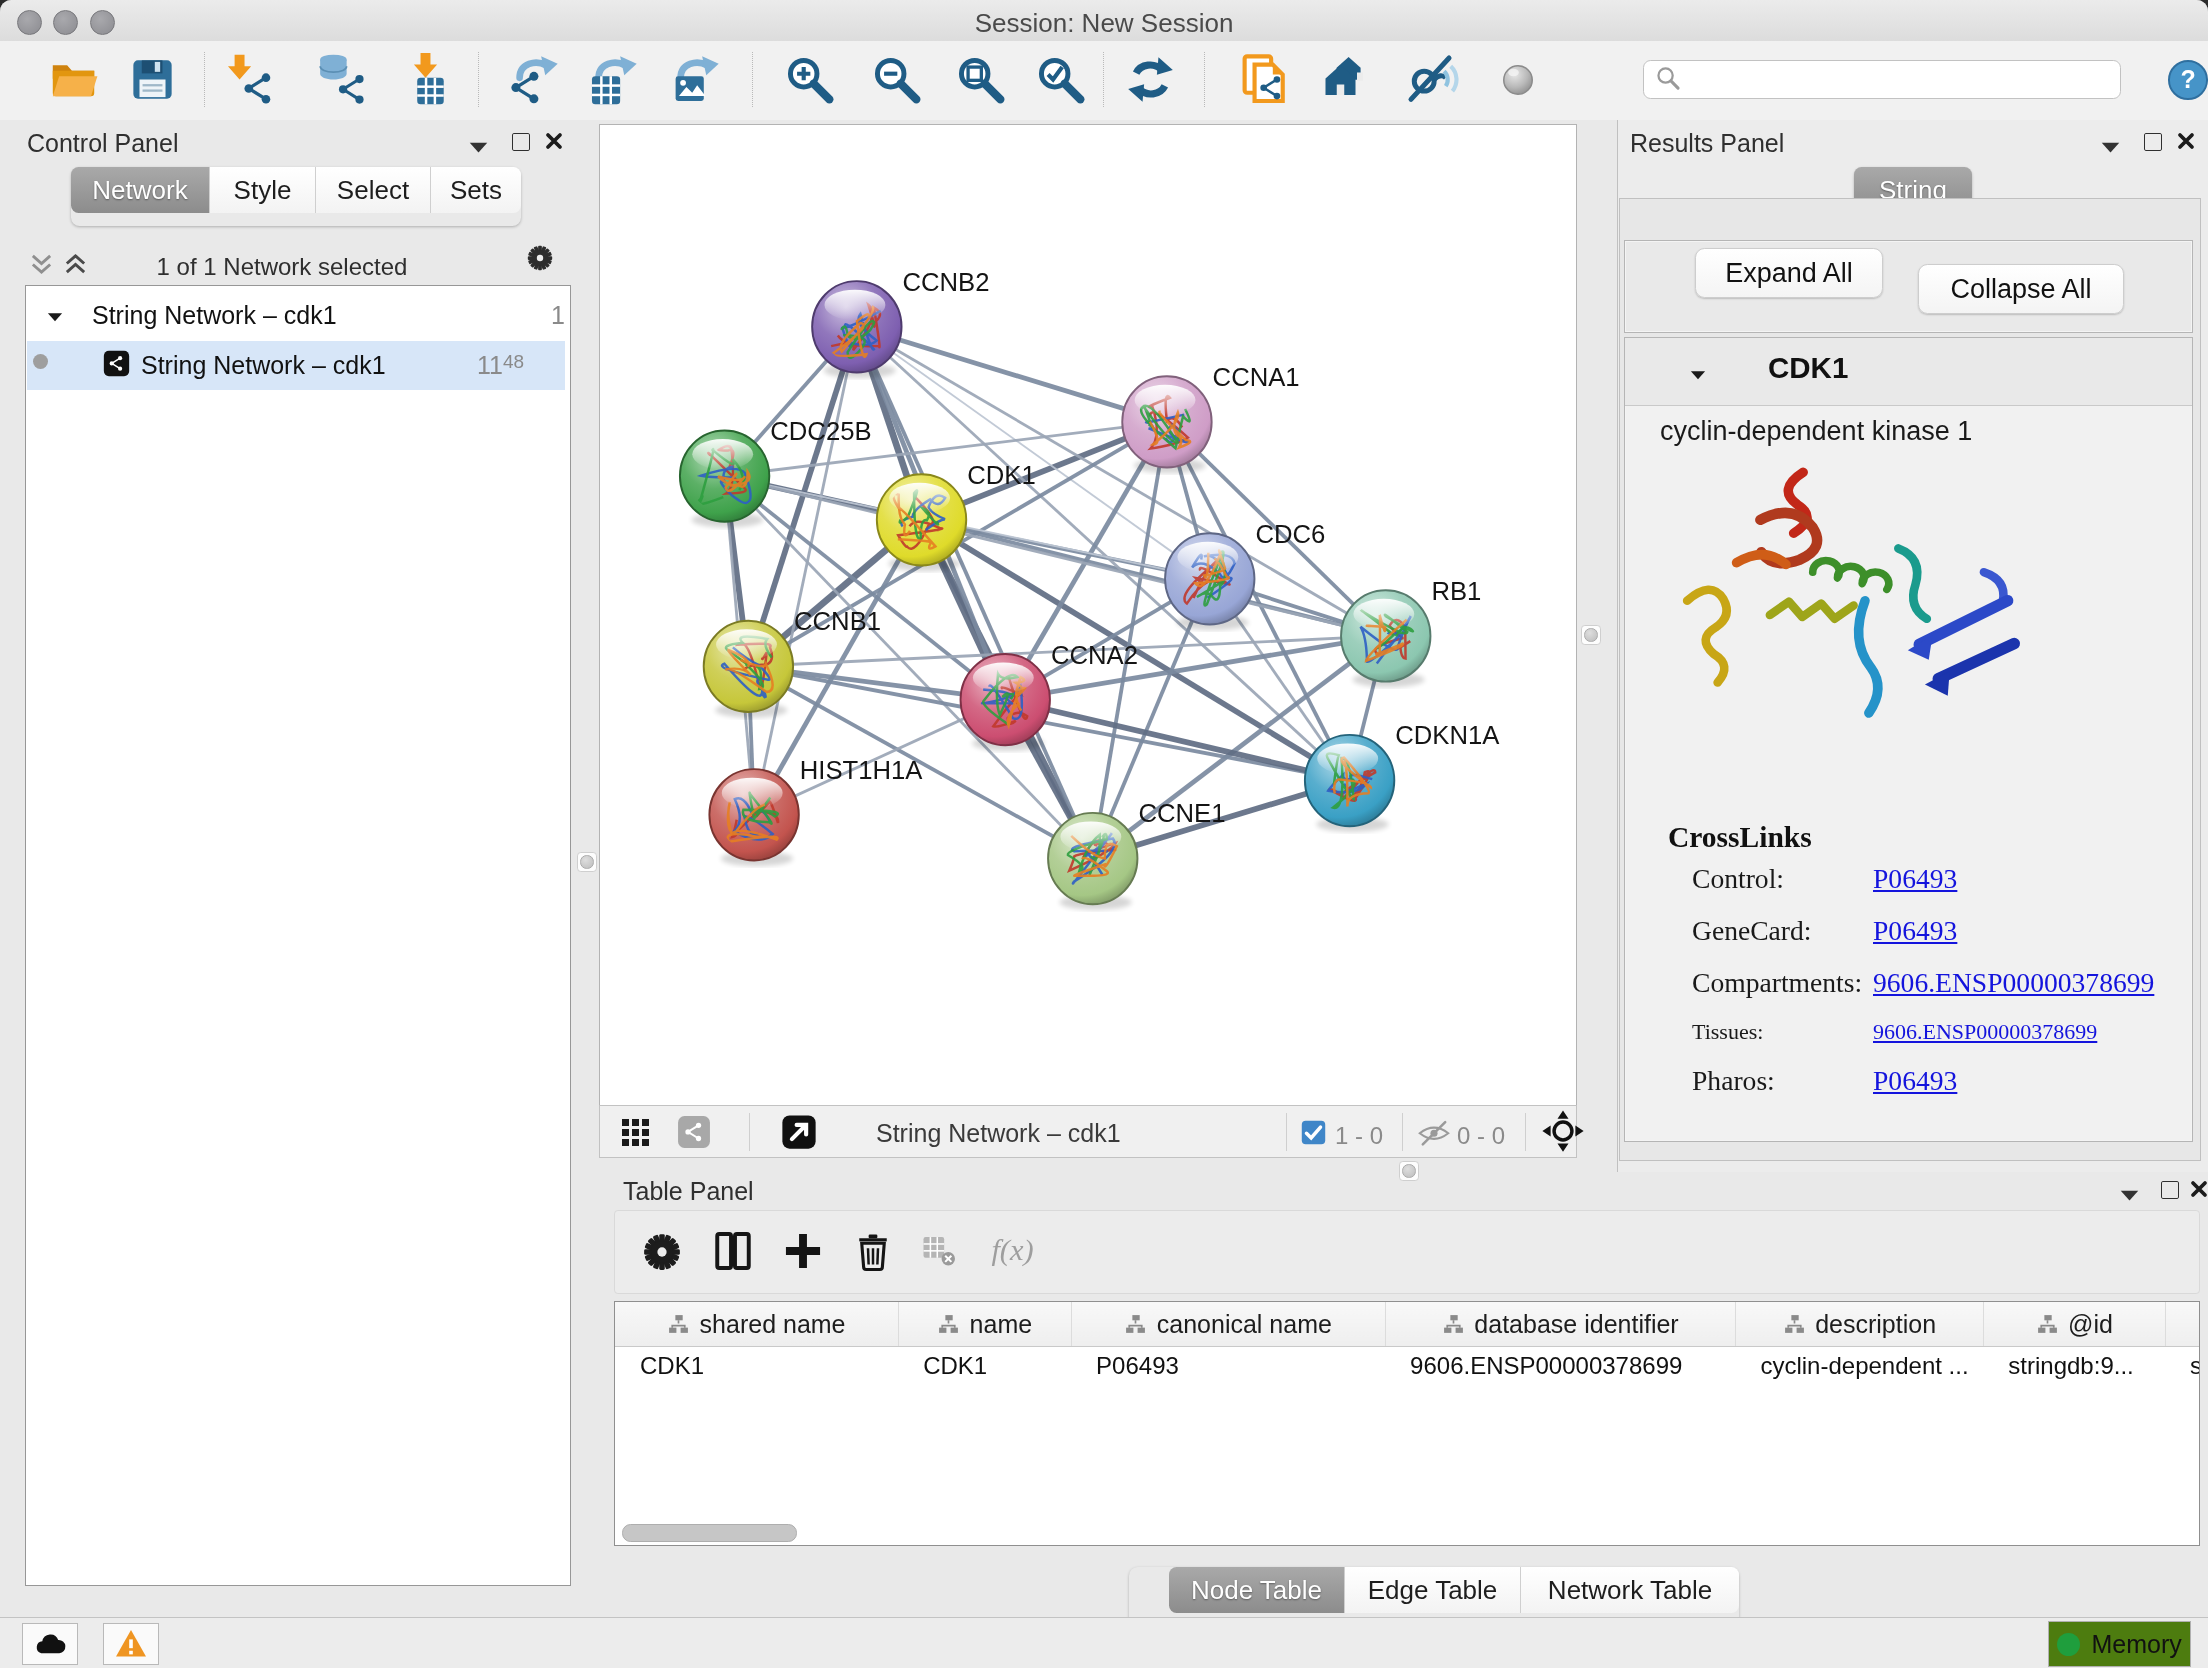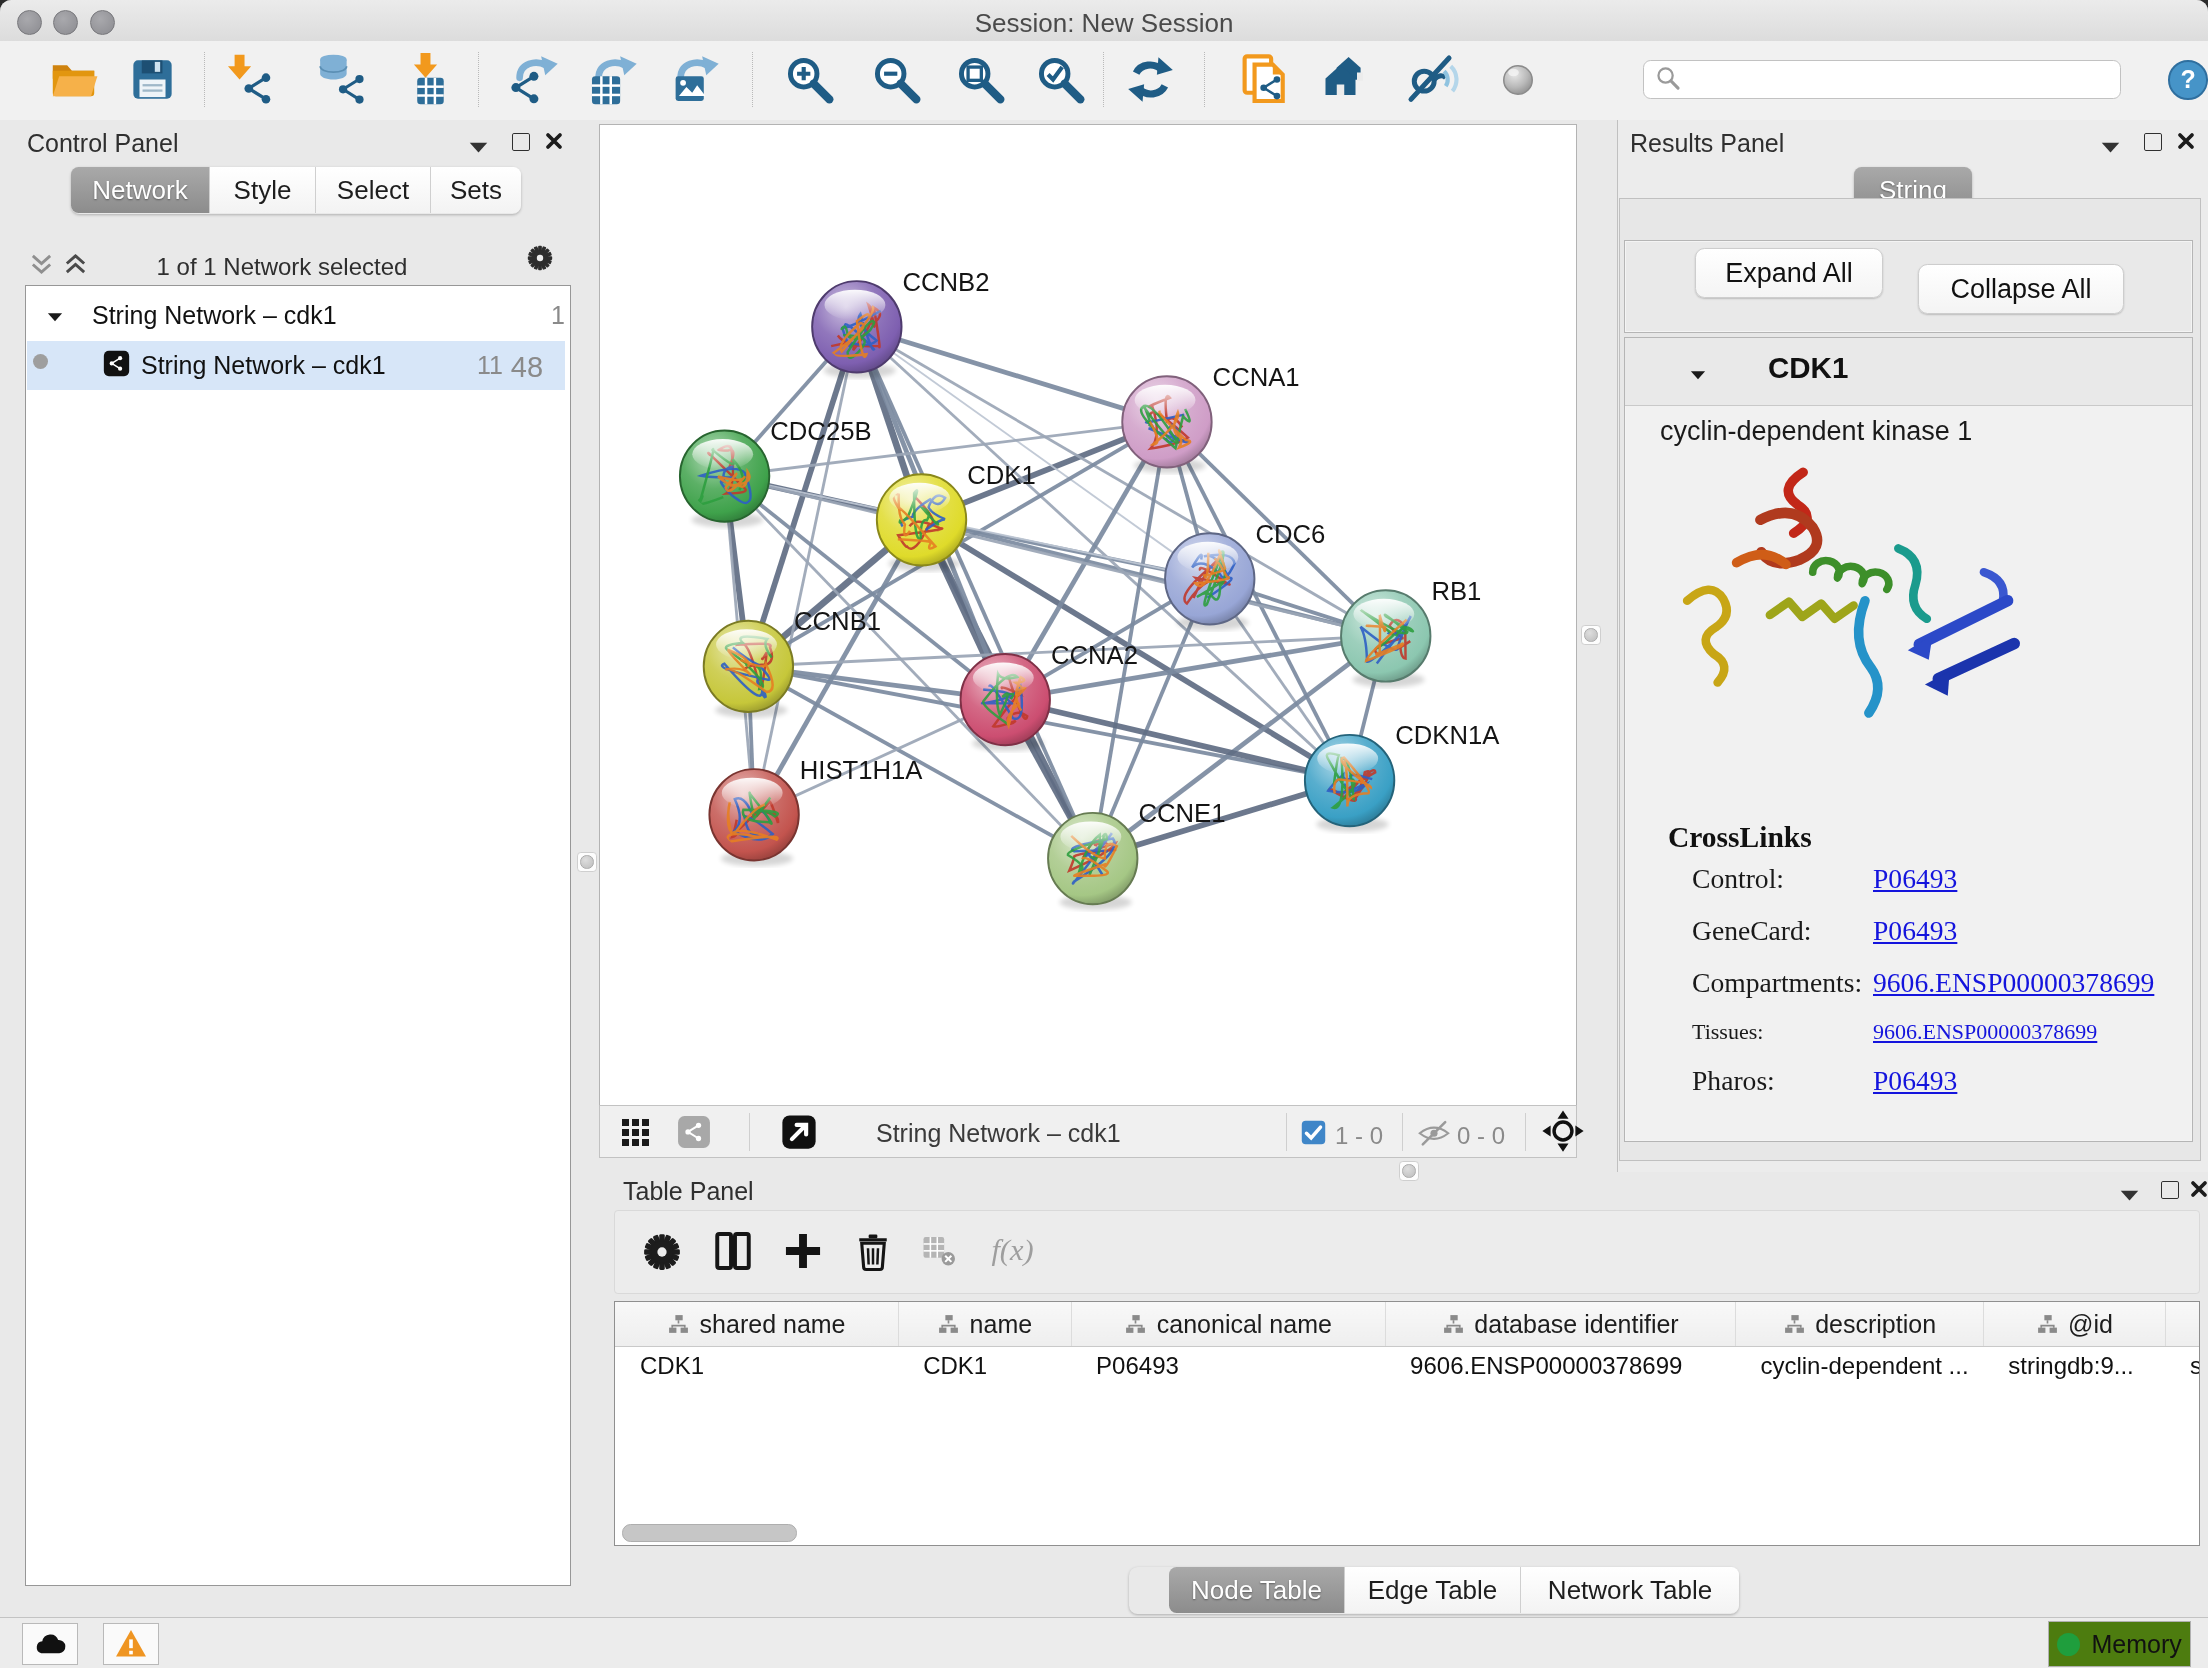--- a/index.html
+++ b/index.html
@@ -18,21 +18,21 @@
   .tbtn{top:11.4px;width:55px;height:55px;display:flex;align-items:center;justify-content:center;}
   .tsep{top:11.4px;width:0;height:55px;border-left:1.9px dotted #b9b9b9;}
   #search-box{left:1643px;top:60px;width:478px;height:39px;background:#fff;border:1px solid #c2c2c2;
               border-radius:7.6px;display:flex;align-items:center;padding-left:9.5px;box-sizing:border-box;}
   #search-input{border:none;outline:none;flex:1;font-size:23px;font-family:"Liberation Sans",sans-serif;background:transparent;}
   
   #content-bg{left:0;top:120px;width:2208px;height:1497px;background:#e9e9e9;}
   .panel-title{font-size:25px;color:#2f2f2f;}
   .winbtn-sq{width:16px;height:16px;border:1.9px solid #2f2f2f;border-radius:1.9px;}
   
-  .seg{display:flex;height:47px;border-radius:8.6px;box-shadow:0 1px 2.9px rgba(0,0,0,.25);}
+  .seg{display:flex;height:59px;border-radius:8.6px;box-shadow:0 1px 2.9px rgba(0,0,0,.25);}
   .seg .tab{height:46px;display:flex;align-items:center;justify-content:center;font-size:26px;color:#1d1d1d;
             background:linear-gradient(#ffffff,#f3f3f3);border-right:1px solid #cfcfcf;cursor:default;}
   .seg .tab:first-child{border-radius:7.6px 0 0 7.6px;}
   .seg .tab:last-child{border-radius:0 7.6px 7.6px 0;border-right:none;}
   .seg .tab.sel{background:linear-gradient(#a9a9a9,#8c8c8c);color:#fff;text-shadow:0 1px 1.9px rgba(0,0,0,.4);}
   
   #cp-list{left:25px;top:285px;width:544px;height:1299px;background:#fff;border:1.9px solid #979797;}
   .gray{color:#8a8a8a;}
   
   #net-canvas{left:599px;top:124px;width:978px;height:982px;background:#fff;border:1px solid #b3b3b3;box-sizing:border-box;}
@@ -323,21 +323,21 @@
             <rect x="2" y="2" width="60" height="60" rx="12" fill="#111"></rect>
             <g transform="translate(12,12) scale(0.62)">
               <circle cx="14" cy="32" r="8" fill="#fff"></circle>
               <circle cx="46" cy="12" r="8" fill="#fff"></circle>
               <circle cx="46" cy="52" r="8" fill="#fff"></circle>
               <path d="M14 32 L46 12 M14 32 L46 52" stroke="#fff" stroke-width="6" fill="none"></path>
             </g>
           </svg></span>
       <span class="abs" style="left:114px;top:9.5px;font-size:25px;color:#111">String Network – cdk1</span>
       <span class="abs gray" style="left:428px;top:9.5px;width:48px;text-align:right;font-size:25px">11</span>
-      <span class="abs gray" style="left:476px;top:9.5px;width:48px;text-align:center;font-size:29px">48</span>
+      <span class="abs gray" style="left:476px;top:9.5px;width:48px;text-align:left;font-size:19px">48</span>
     </div>
   </div>
 
   <div class="abs dotbtn" style="left:577px;top:852px">
       <i></i>
     </div>
   <div class="abs dotbtn" style="left:1581px;top:625px">
       <i></i>
     </div>
   <div class="abs dotbtn" style="left:1399px;top:1161px">

